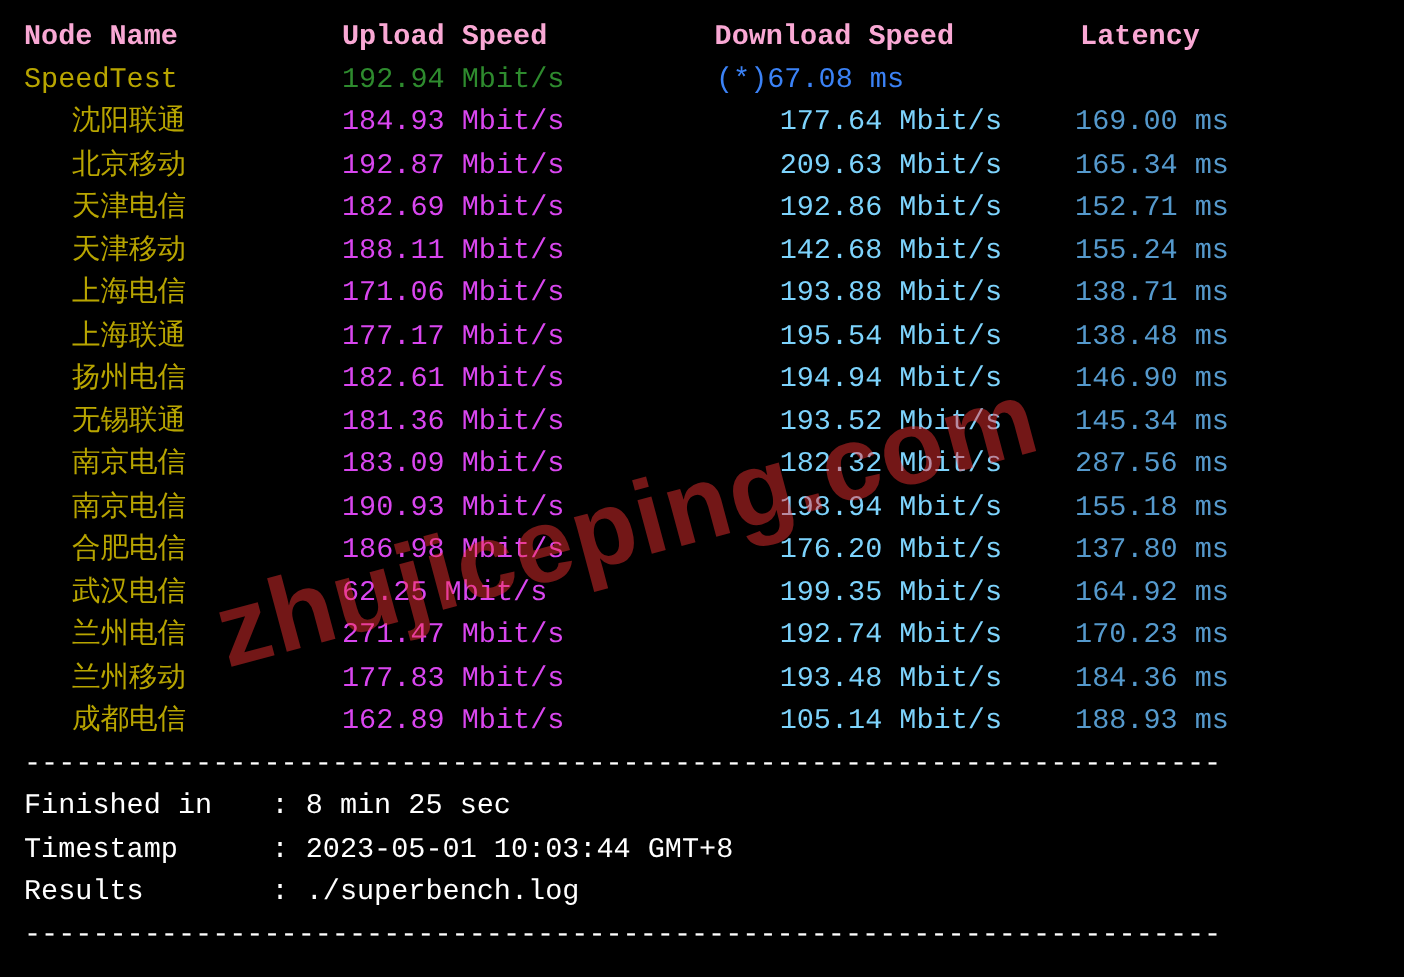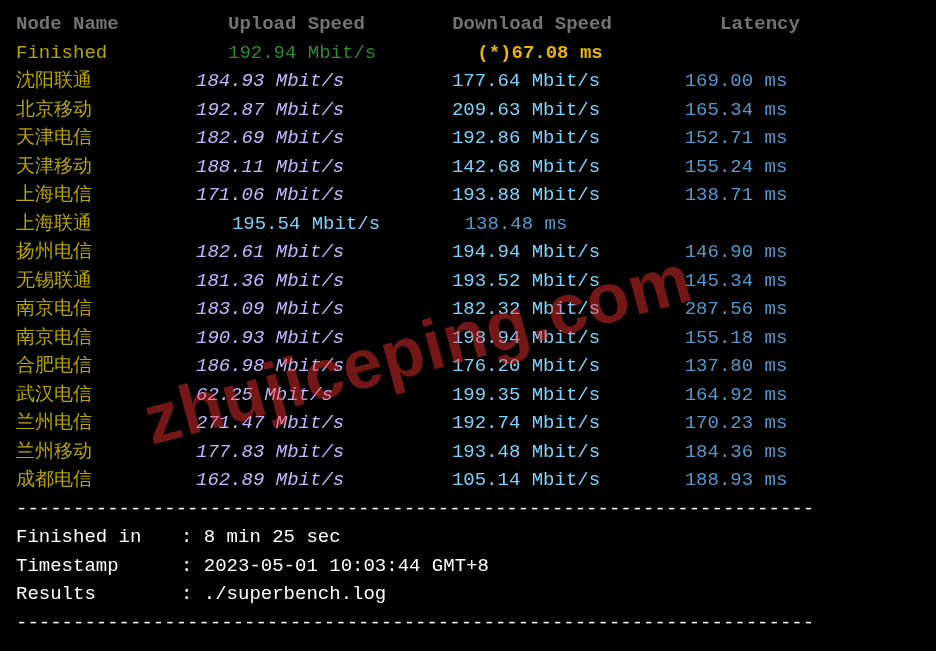--- a/index.html
+++ b/index.html
@@ -13,51 +13,51 @@
       font-size: 19px;
       line-height: 1.5;
       color: #fff;
       padding: 10px 16px;
       width: 936px;
       position: relative;
       overflow: hidden;
     }
     .header-row {
       display: flex;
-      color: #737373;
+      color: #f9a8d4;
       font-weight: bold;
     }
     .data-row {
       display: flex;
     }
     .col-node {
       width: 180px;
       white-space: pre;
     }
     .col-upload {
       width: 220px;
       text-align: left;
       white-space: pre;
     }
     .col-download {
       width: 220px;
-      text-align: center;
+      text-align: right;
       white-space: pre;
     }
     .col-latency {
       width: 200px;
       text-align: center;
       white-space: pre;
     }
     .speedtest-row .col-node { color: #b8a500; }
     .speedtest-row .col-upload { color: #2e8b2e; padding-left: 32px; }
     .speedtest-row .col-download { color: #8b2e2e; padding-left: 12px; }
-    .speedtest-row .col-latency { color: #eab308; padding-left: 48px; font-weight: bold; }
-    .node-yellow { color: #b8a500; }
-    .upload-green { color: #c4b5fd; font-style: italic; }
+    .speedtest-row .col-latency { color: #3b82f6; padding-left: 48px; }
+    .node-yellow { color: #b8a500; margin-left: 32px; }
+    .upload-green { color: #d946ef; }
     .download-red { color: #7dd3fc; }
     .latency-cyan { color: #5599cc; }
     .divider {
       color: #fff;
       white-space: pre;
       overflow: hidden;
       letter-spacing: 0px;
     }
     .footer-row {
       display: flex;
@@ -93,21 +93,21 @@
 <body>
 
 <div class="header-row">
   <span class="col-node">Node Name</span>
   <span class="col-upload hdr-upload">Upload Speed</span>
   <span class="col-download hdr-download">Download Speed</span>
   <span class="col-latency hdr-latency">Latency</span>
 </div>
 
 <div class="data-row speedtest-row">
-  <span class="col-node">Finished</span>
+  <span class="col-node">SpeedTest</span>
   <span class="col-upload">192.94 Mbit/s</span>
   <span class="col-latency">(*)67.08 ms</span>
 </div>
 
 <div id="rows-container">
   <div class="watermark">zhujiceping.com</div>
 <div class="data-row">
       <span class="col-node node-yellow">沈阳联通</span>
       <span class="col-upload upload-green">184.93 Mbit/s</span>
       <span class="col-download download-red">177.64 Mbit/s</span>
@@ -132,20 +132,21 @@
       <span class="col-latency latency-cyan">155.24 ms</span>
     </div>
     <div class="data-row">
       <span class="col-node node-yellow">上海电信</span>
       <span class="col-upload upload-green">171.06 Mbit/s</span>
       <span class="col-download download-red">193.88 Mbit/s</span>
       <span class="col-latency latency-cyan">138.71 ms</span>
     </div>
     <div class="data-row">
       <span class="col-node node-yellow">上海联通</span>
+      <span class="col-upload upload-green">177.17 Mbit/s</span>
       <span class="col-download download-red">195.54 Mbit/s</span>
       <span class="col-latency latency-cyan">138.48 ms</span>
     </div>
     <div class="data-row">
       <span class="col-node node-yellow">扬州电信</span>
       <span class="col-upload upload-green">182.61 Mbit/s</span>
       <span class="col-download download-red">194.94 Mbit/s</span>
       <span class="col-latency latency-cyan">146.90 ms</span>
     </div>
     <div class="data-row">

